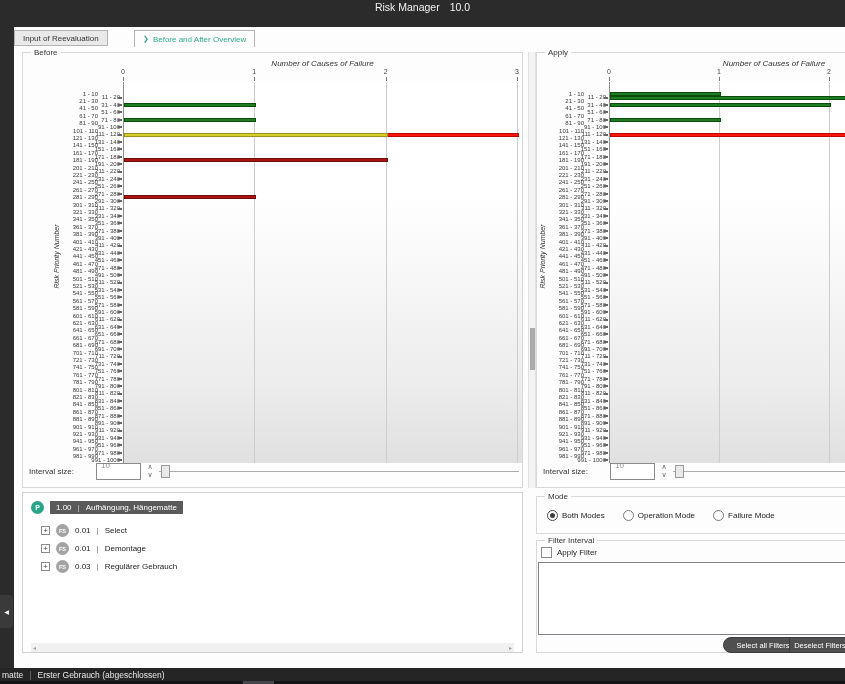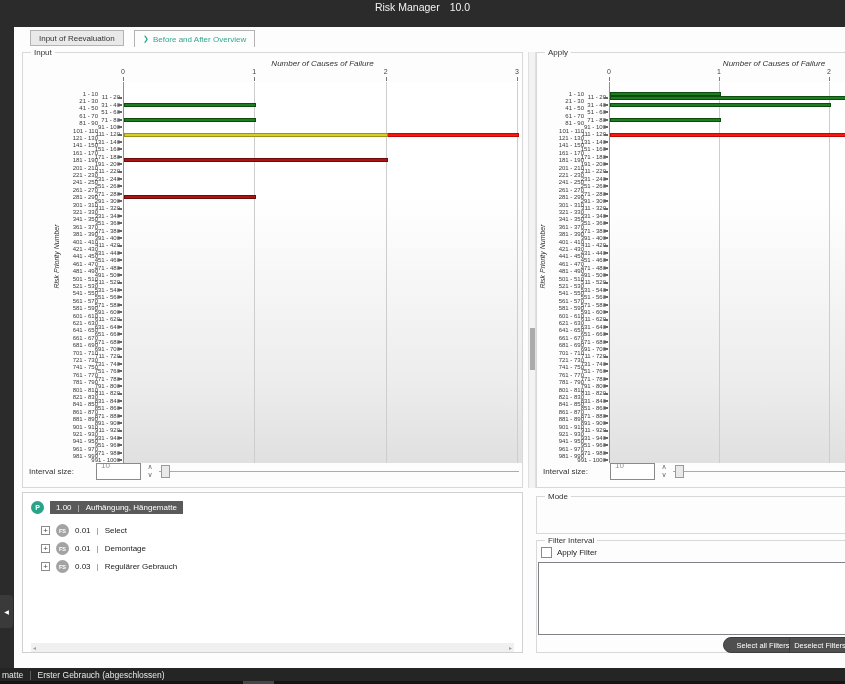--- a/index.html
+++ b/index.html
@@ -11,21 +11,21 @@
   #titlebar{left:0;top:0;width:845px;height:14px;background:#2b2b2b;display:flex;align-items:center;justify-content:center;gap:10px;color:#f2f2f2;font-size:10.5px;}
   
   #left-strip{left:0;top:27px;width:14px;height:641px;background:#2b2b2b;}
   #collapse-tab{left:0;top:595px;width:13px;height:33px;background:#3a3a3b;border-radius:0 4px 4px 0;display:flex;align-items:center;justify-content:center;color:#fff;font-size:6px;}
 
   
   #content{left:14px;top:27px;width:831px;height:641px;background:#fdfdfd;}
 
   
   .tab{top:3px;height:16px;display:flex;align-items:center;padding:0 8px;font-size:8px;box-sizing:border-box;}
-  #tab-inactive{left:16px;background:#e9e9e9;border:1px solid #b3b3b3;color:#333;}
+  #tab-inactive{left:0;background:#e9e9e9;border:1px solid #b3b3b3;color:#333;}
   #tab-active{left:120px;background:#fdfdfd;border:1px solid #b3b3b3;border-bottom:none;color:#2fa88c;gap:4px;height:17px;}
   #tab-active .chev{font-size:7px;}
 
   
   .group{border:1px solid #d8d8d8;background:#fdfdfd;box-sizing:border-box;}
   .group-label{position:absolute;top:-5px;left:8px;background:#fdfdfd;padding:0 3px;font-size:8px;color:#333;line-height:9px;}
 
   #before-group{left:8px;top:25px;width:501px;height:436px;}
   #after-group{left:522px;top:25px;width:400px;height:436px;}
 
@@ -102,21 +102,21 @@
 
     <div id="tab-inactive" class="tab abs">
       <span>Input of Reevaluation</span>
     </div>
     <div id="tab-active" class="tab abs">
       <span class="chev">❯</span>
       <span>Before and After Overview</span>
     </div>
 
     <div id="before-group" class="group abs">
-      <span class="group-label">Input</span>
+      <span class="group-label">Before</span>
       <div class="axis-title" style="left:100px;top:6px;width:399px;">Number of Causes of Failure</div>
       <div class="y-title" style="left:-12px;top:200px;">Risk Priority Number</div>
       <div class="interval-row">
         <span class="interval-label">Interval size:</span>
         <input class="interval-input" readonly="" value="10" style="">
         <div class="spin" style="top:2px;">∧</div>
         <div class="spin" style="top:10px;">∨</div>
         <div class="slider-track" style="width:360px;"></div>
         <div class="slider-thumb"></div>
       </div>
@@ -505,20 +505,34 @@
         <span>Regulärer Gebrauch</span>
       </div>
       <div id="tree-hscroll" class="abs">
         <span>◂</span>
         <span>▸</span>
       </div>
     </div>
 
     <div id="mode-group" class="group abs">
       <span class="group-label">Mode</span>
+      <div class="radio-row">
+        <span class="radio">
+          <span class="rdot sel"></span>
+          <span>Both Modes</span>
+        </span>
+        <span class="radio">
+          <span class="rdot"></span>
+          <span>Operation Mode</span>
+        </span>
+        <span class="radio">
+          <span class="rdot"></span>
+          <span>Failure Mode</span>
+        </span>
+      </div>
     </div>
 
     <div id="filter-group" class="group abs">
       <span class="group-label">Filter Interval</span>
       <div class="check-row">
         <span class="checkbox"></span>
         <span>Apply Filter</span>
       </div>
       <div id="filter-list"></div>
       <div id="btn-select-all" class="btn">Select all Filters</div>

